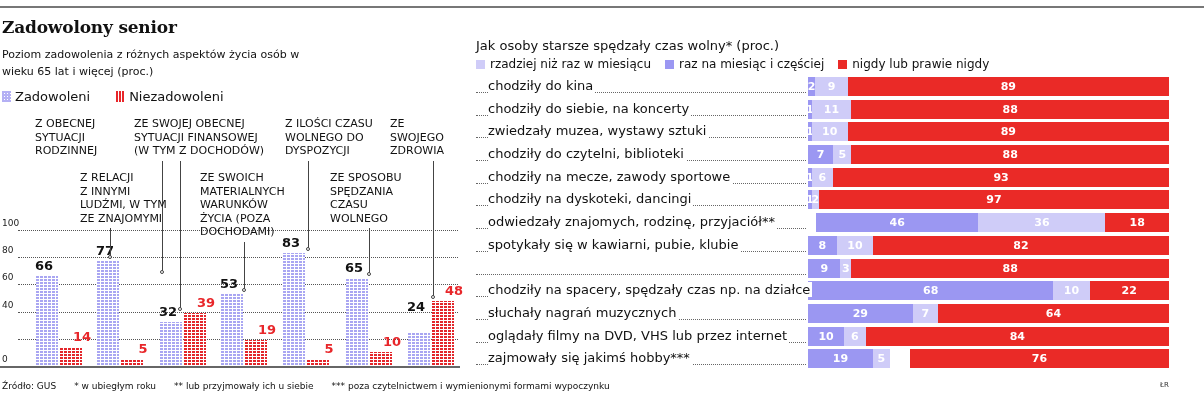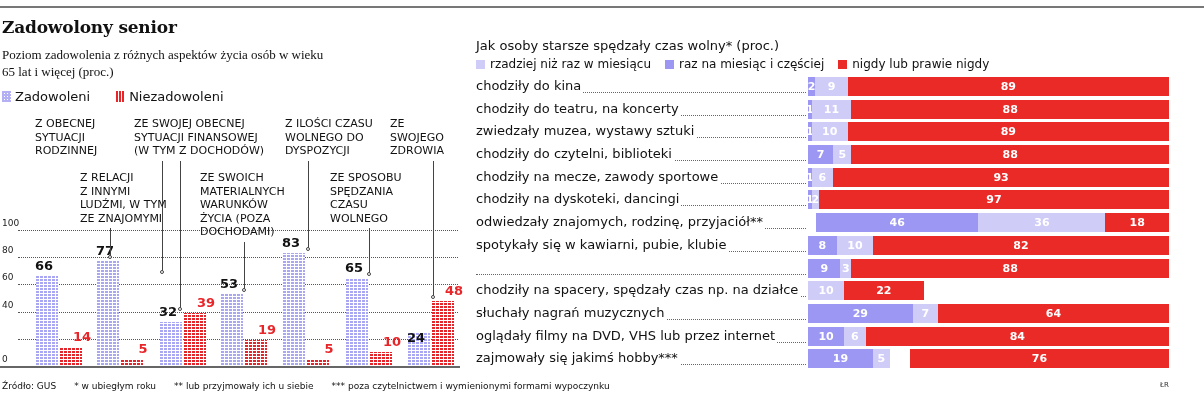--- a/index.html
+++ b/index.html
@@ -1,19 +1,19 @@
 <!DOCTYPE html>
 <html><head>
 <meta charset="utf-8">
 <style>
   html,body{margin:0;padding:0;background:#fff;}
   body{width:1204px;height:404px;position:relative;overflow:hidden;font-family:"DejaVu Sans","Liberation Sans",sans-serif;color:#111;}
   .topline{position:absolute;left:0;top:6px;width:1204px;height:2px;background:#777;}
   .title{position:absolute;left:2px;top:17px;font-family:"DejaVu Serif","Liberation Serif",serif;font-weight:bold;font-size:17px;letter-spacing:-0.2px;}
-  .subtitle{position:absolute;left:2px;top:46px;font-size:13px;line-height:17px;width:330px;font-family:Liberation Serif, serif;}
+  .subtitle{position:absolute;left:2px;top:46px;font-size:11px;line-height:17px;width:330px;}
   .legend-left{position:absolute;left:2px;top:89px;font-size:13px;display:flex;gap:26px;}
   .legend-left .item{display:flex;align-items:center;gap:4px;}
   .sw-dots{width:9px;height:11px;}
   .sw-dots.blue{background:repeating-linear-gradient(90deg,#b4b0f4 0 2px,transparent 2px 3px),repeating-linear-gradient(0deg,#b4b0f4 0 2px,transparent 2px 3px);background-blend-mode:normal;}
   .sw-dots.red{background:repeating-linear-gradient(90deg,#e8262a 0 2px,transparent 2px 3px);}
 
   .gridline{position:absolute;left:18px;width:440px;border-top:1px dotted #555;height:0;}
   .ytick{position:absolute;left:2px;font-size:9px;color:#222;width:20px;}
   .baseline{position:absolute;left:0;top:366px;width:460px;height:2px;background:#666;}
 
@@ -31,21 +31,21 @@
   .leader::after{content:"";position:absolute;left:-2px;bottom:-2px;width:4px;height:4px;border:1px solid #444;border-radius:50%;background:#fff;box-sizing:border-box;}
   .cat{position:absolute;font-size:11px;line-height:13.5px;text-transform:uppercase;color:#111;}
 
   
   .rtitle{position:absolute;left:476px;top:38px;font-size:13px;}
   .rlegend{position:absolute;left:476px;top:57px;font-size:12px;display:flex;gap:14px;}
   .rlegend .item{display:flex;align-items:center;gap:5px;}
   .sq{width:9px;height:9px;display:inline-block;}
   .rows{position:absolute;left:476px;top:77px;width:700px;}
   .row{position:relative;height:22.7px;}
-  .rlabel{position:absolute;left:0;top:1px;font-size:13px;white-space:nowrap;background:#fff;padding-right:2px;z-index:2;}
+  .rlabel{position:absolute;left:12px;top:1px;font-size:13px;white-space:nowrap;background:#fff;padding-right:2px;z-index:2;}
   .leaderline{position:absolute;left:0;right:370px;top:15px;border-top:1px dotted #666;}
   .stack{position:absolute;left:332px;width:361px;top:0;height:19px;display:flex;}
   .seg{height:100%;display:flex;align-items:center;justify-content:center;color:#fff;font-weight:bold;font-size:11px;overflow:visible;white-space:nowrap;}
   .seg.s1{background:#9b97f2;}
   .seg.s2{background:#cfccf8;}
   .seg.s3{background:#ea2a27;}
   .footer{position:absolute;left:2px;top:381px;font-size:9px;display:flex;gap:18px;color:#111;}
   .sig{position:absolute;left:1160px;top:381px;font-size:7px;color:#333;}
 </style>
 </head>
@@ -88,21 +88,21 @@
       <div class="leaderline"></div>
       <div class="rlabel">chodziły do kina</div>
       <div class="stack">
         <div class="seg s1" style="width: 2%;">2</div>
         <div class="seg s2" style="width: 9%;">9</div>
         <div class="seg s3" style="width: 89%;">89</div>
       </div>
     </div>
     <div class="row">
       <div class="leaderline"></div>
-      <div class="rlabel">chodziły do teatru, na koncerty</div>
+      <div class="rlabel">chodziły do siebie, na koncerty</div>
       <div class="stack">
         <div class="seg s1" style="width: 1%;">1</div>
         <div class="seg s2" style="width: 11%;">11</div>
         <div class="seg s3" style="width: 88%;">88</div>
       </div>
     </div>
     <div class="row">
       <div class="leaderline"></div>
       <div class="rlabel">zwiedzały muzea, wystawy sztuki</div>
       <div class="stack">
@@ -161,20 +161,21 @@
       <div class="stack">
         <div class="seg s1" style="width: 9%;">9</div>
         <div class="seg s2" style="width: 3%;">3</div>
         <div class="seg s3" style="width: 88%;">88</div>
       </div>
     </div>
     <div class="row">
       <div class="leaderline"></div>
       <div class="rlabel">chodziły na spacery, spędzały czas np. na działce</div>
       <div class="stack">
+        <div class="seg s1" style="width: 68%;">68</div>
         <div class="seg s2" style="width: 10%;">10</div>
         <div class="seg s3" style="width: 22%;">22</div>
       </div>
     </div>
     <div class="row">
       <div class="leaderline"></div>
       <div class="rlabel">słuchały nagrań muzycznych</div>
       <div class="stack">
         <div class="seg s1" style="width: 29%;">29</div>
         <div class="seg s2" style="width: 7%;">7</div>
@@ -252,16 +253,16 @@
 <div class="cat" style="left: 285px; top: 117px;">Z ILOŚCI CZASU<br>WOLNEGO DO<br>DYSPOZYCJI</div>
 <div class="leader" style="left: 308px; top: 160.5px; height: 88.62px;"></div>
 <div class="bar blue" style="left: 346px; width: 22px; height: 88.4px;"></div>
 <div class="bar red" style="left: 370px; width: 22px; height: 13.6px;"></div>
 <div class="val blue" style="left: 334px; top: 259.6px;">65</div>
 <div class="val red" style="left: 372px; top: 334.4px;">10</div>
 <div class="cat" style="left: 330px; top: 171px;">ZE SPOSOBU<br>SPĘDZANIA<br>CZASU<br>WOLNEGO</div>
 <div class="leader" style="left: 369px; top: 228px; height: 45.6px;"></div>
 <div class="bar blue" style="left: 408px; width: 22px; height: 32.64px;"></div>
 <div class="bar red" style="left: 432px; width: 22px; height: 65.28px;"></div>
-<div class="val blue" style="left: 396px; top: 330px;">24</div>
+<div class="val blue" style="left: 396px; top: 299px;">24</div>
 <div class="val red" style="left: 434px; top: 282.72px;">48</div>
 <div class="cat" style="left: 390px; top: 117px;">ZE<br>SWOJEGO<br>ZDROWIA</div>
 <div class="leader" style="left: 433px; top: 160.5px; height: 136.22px;"></div>
 
 </body></html>

